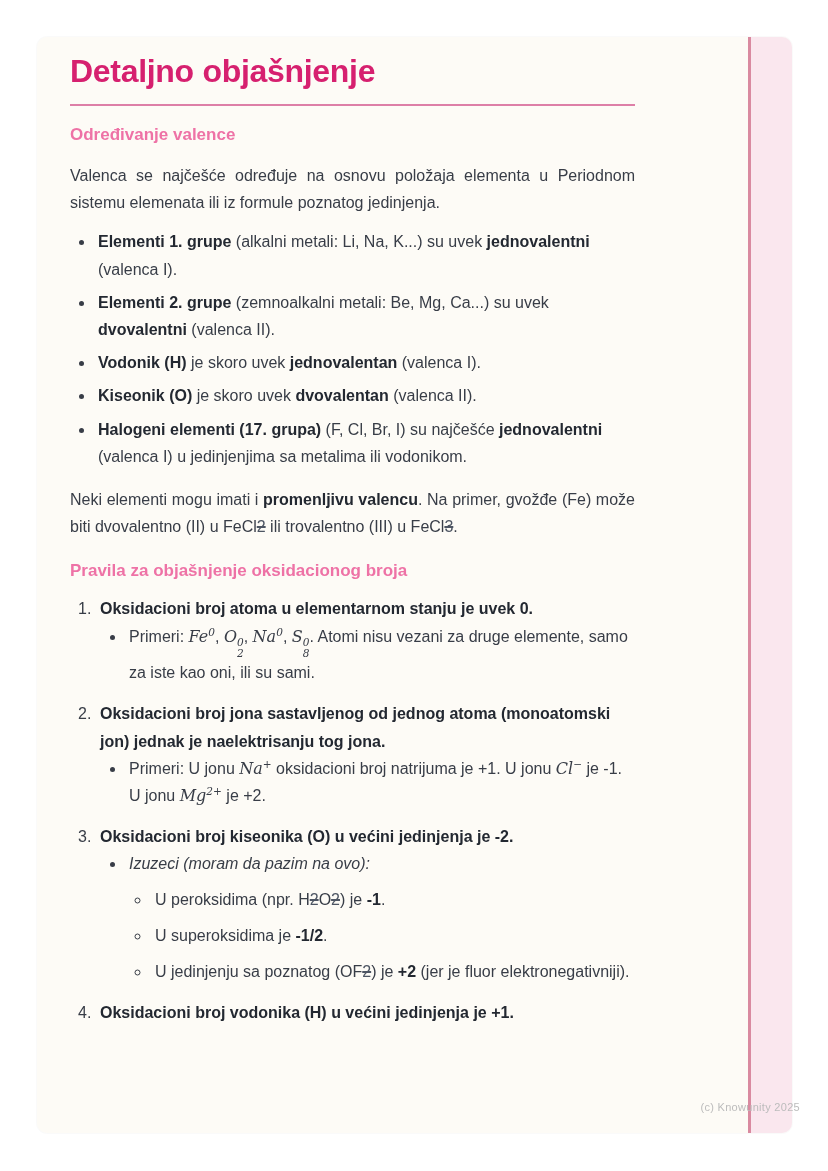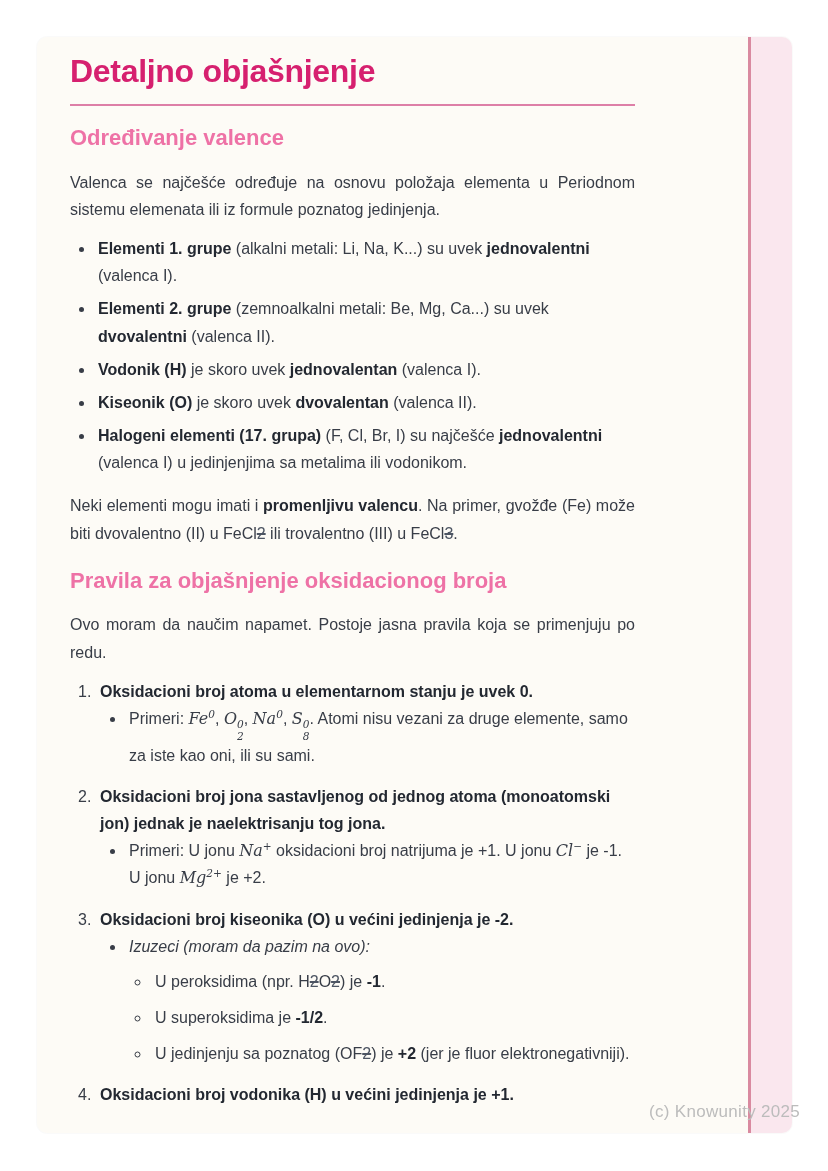--- a/index.html
+++ b/index.html
@@ -27,21 +27,21 @@
     padding:14px 0 0 33px;
     width:565px;
     font-size:16px;line-height:1.7;
   }
   h1{
     margin:0;font-size:32px;line-height:1.25;font-weight:700;
     color:var(--c-title,#d6206f);letter-spacing:-0.3px;
   }
   .title-rule{height:2px;background:var(--c-rule,#dd7fa7);margin-top:13px;}
   h2{
-    margin:18px 0 13px;font-size:22px;line-height:1.3;font-weight:700;
+    margin:18px 0 13px;font-size:17px;line-height:1.3;font-weight:700;
     color:var(--c-heading,#ee72a6);
   }
   h2.second{margin-top:20px;}
   p{margin:16px 0 12px;}
   p.just{text-align:justify;}
   ul.blist{list-style:disc;margin:0 0 12px;padding-left:25px;}
   ul.blist>li{margin-bottom:6px;padding-left:3px;}
   ol.rules{list-style:none;margin:2px 0 0;padding:0 0 0 8px;}
   ol.rules>li{display:flex;gap:6px;margin-bottom:14px;}
   ol.rules>li:last-child{margin-bottom:0;}
@@ -56,22 +56,22 @@
   .italic{font-style:italic;text-align:center;}
   .strike{text-decoration:line-through;text-decoration-thickness:1.5px;color:#4d5563;}
   .math{font-family:"DejaVu Serif",serif;font-style:italic;}
   sup,sub{font-size:0.66em;line-height:0;}
   .supsub{
     display:inline-flex;flex-direction:column;align-items:flex-start;
     vertical-align:-0.42em;font-size:0.66em;line-height:1.05;
   }
   .supsub span{display:block;}
   .footer{
-    position:absolute;right:-8px;bottom:11px;
-    font-size:17px;letter-spacing:0.3px;
+    position:absolute;right:-8px;bottom:20px;
+    font-size:11px;letter-spacing:0.3px;
     color:var(--c-footer,#bcbcbc);
     z-index:2;
   }
 </style>
 </head>
 <body>
 
 <div class="page">
   <div class="accent-strip"></div>
 
@@ -86,21 +86,20 @@
       <li><span class="bold">Elementi 1. grupe</span><span> (alkalni metali: Li, Na, K...) su uvek </span><span class="bold">jednovalentni</span><span> (valenca I).</span></li>
       <li><span class="bold">Elementi 2. grupe</span><span> (zemnoalkalni metali: Be, Mg, Ca...) su uvek </span><span class="bold">dvovalentni</span><span> (valenca II).</span></li>
       <li><span class="bold">Vodonik (H)</span><span> je skoro uvek </span><span class="bold">jednovalentan</span><span> (valenca I).</span></li>
       <li><span class="bold">Kiseonik (O)</span><span> je skoro uvek </span><span class="bold">dvovalentan</span><span> (valenca II).</span></li>
       <li><span class="bold">Halogeni elementi (17. grupa)</span><span> (F, Cl, Br, I) su najčešće </span><span class="bold">jednovalentni</span><span> (valenca I) u jedinjenjima sa metalima ili vodonikom.</span></li>
     </ul>
 
     <p class="just"><span>Neki elementi mogu imati i </span><span class="bold">promenljivu valencu</span><span>. Na primer, gvožđe (Fe) može biti dvovalentno (II) u FeCl</span><span class="strike">2</span><span> ili trovalentno (III) u FeCl</span><span class="strike">3</span><span>.</span></p>
 
     <h2 class="second">Pravila za objašnjenje oksidacionog broja</h2>
-    <p class="just"><span>Ovo moram da naučim napamet. Postoje jasna pravila koja se primenjuju po redu.</span></p>
 
     <ol class="rules">
 
       <li>
         <span class="num">1.</span>
         <div class="rbody">
           <div class="rtitle"><span class="bold">Oksidacioni broj atoma u elementarnom stanju je uvek 0.</span></div>
           <ul class="sub">
             <li><span>Primeri: </span><span class="math">Fe</span><sup class="math">0</sup><span>, </span><span class="math">O</span><span class="supsub math">
                   <span>0</span>

